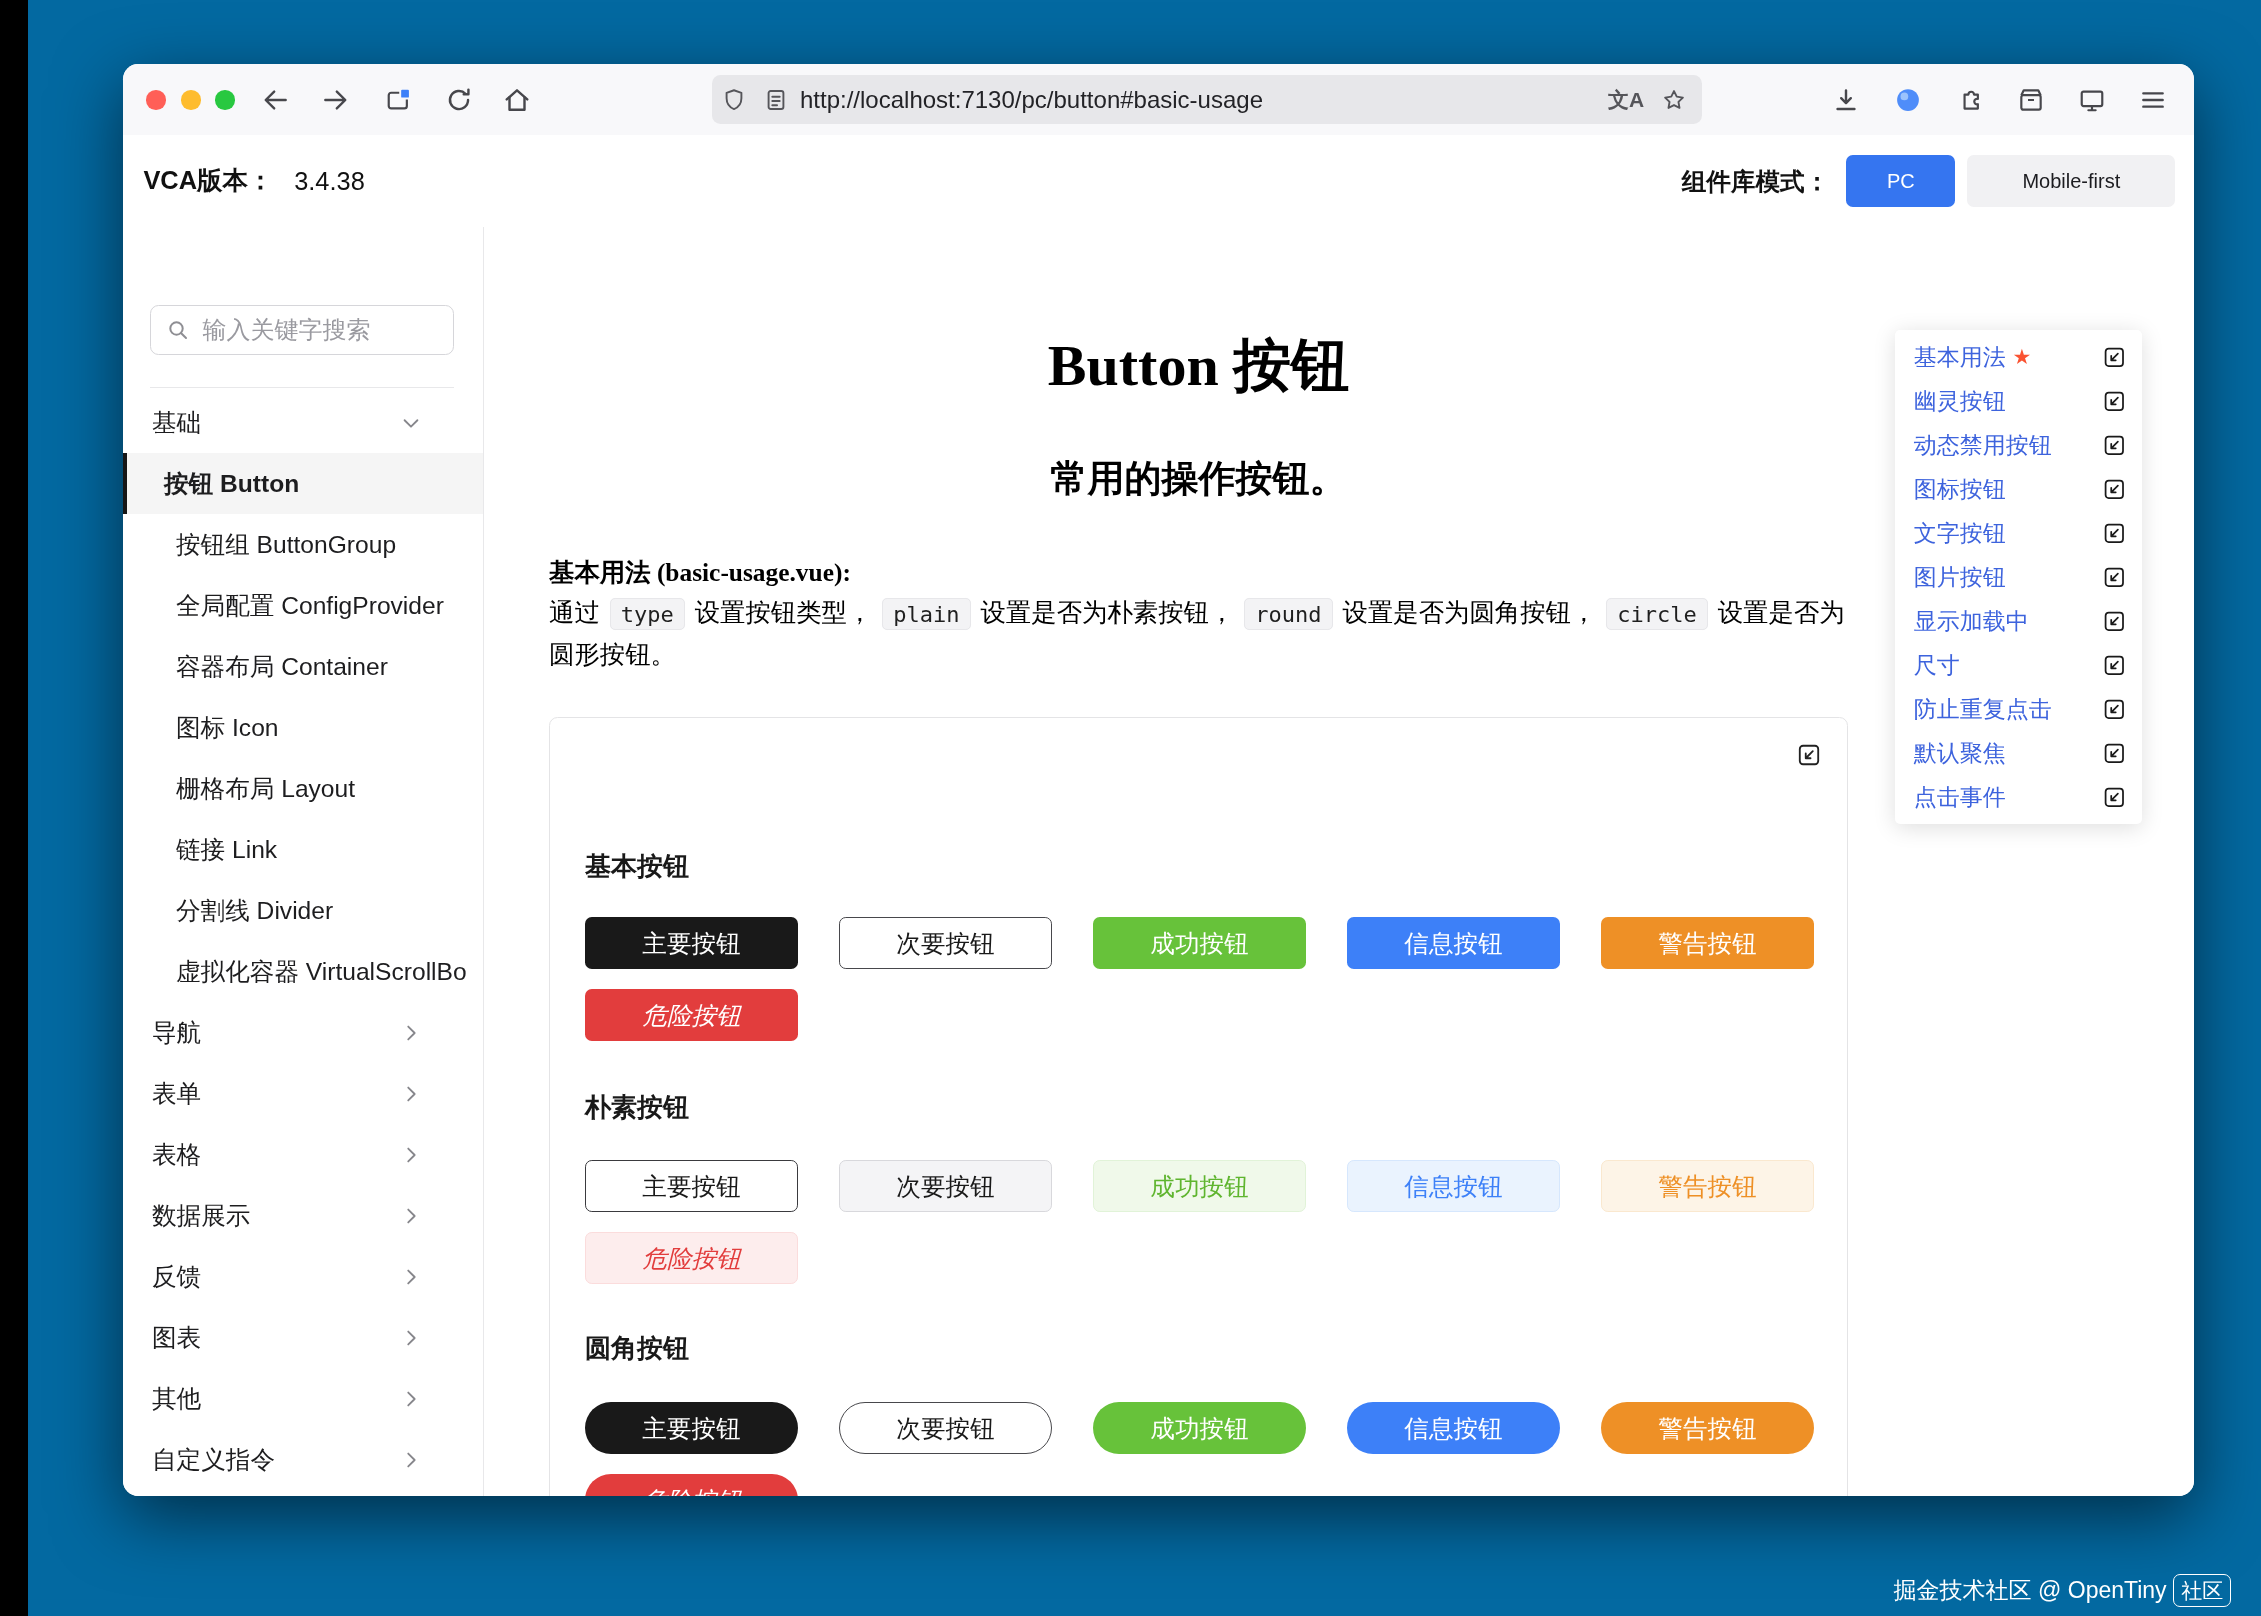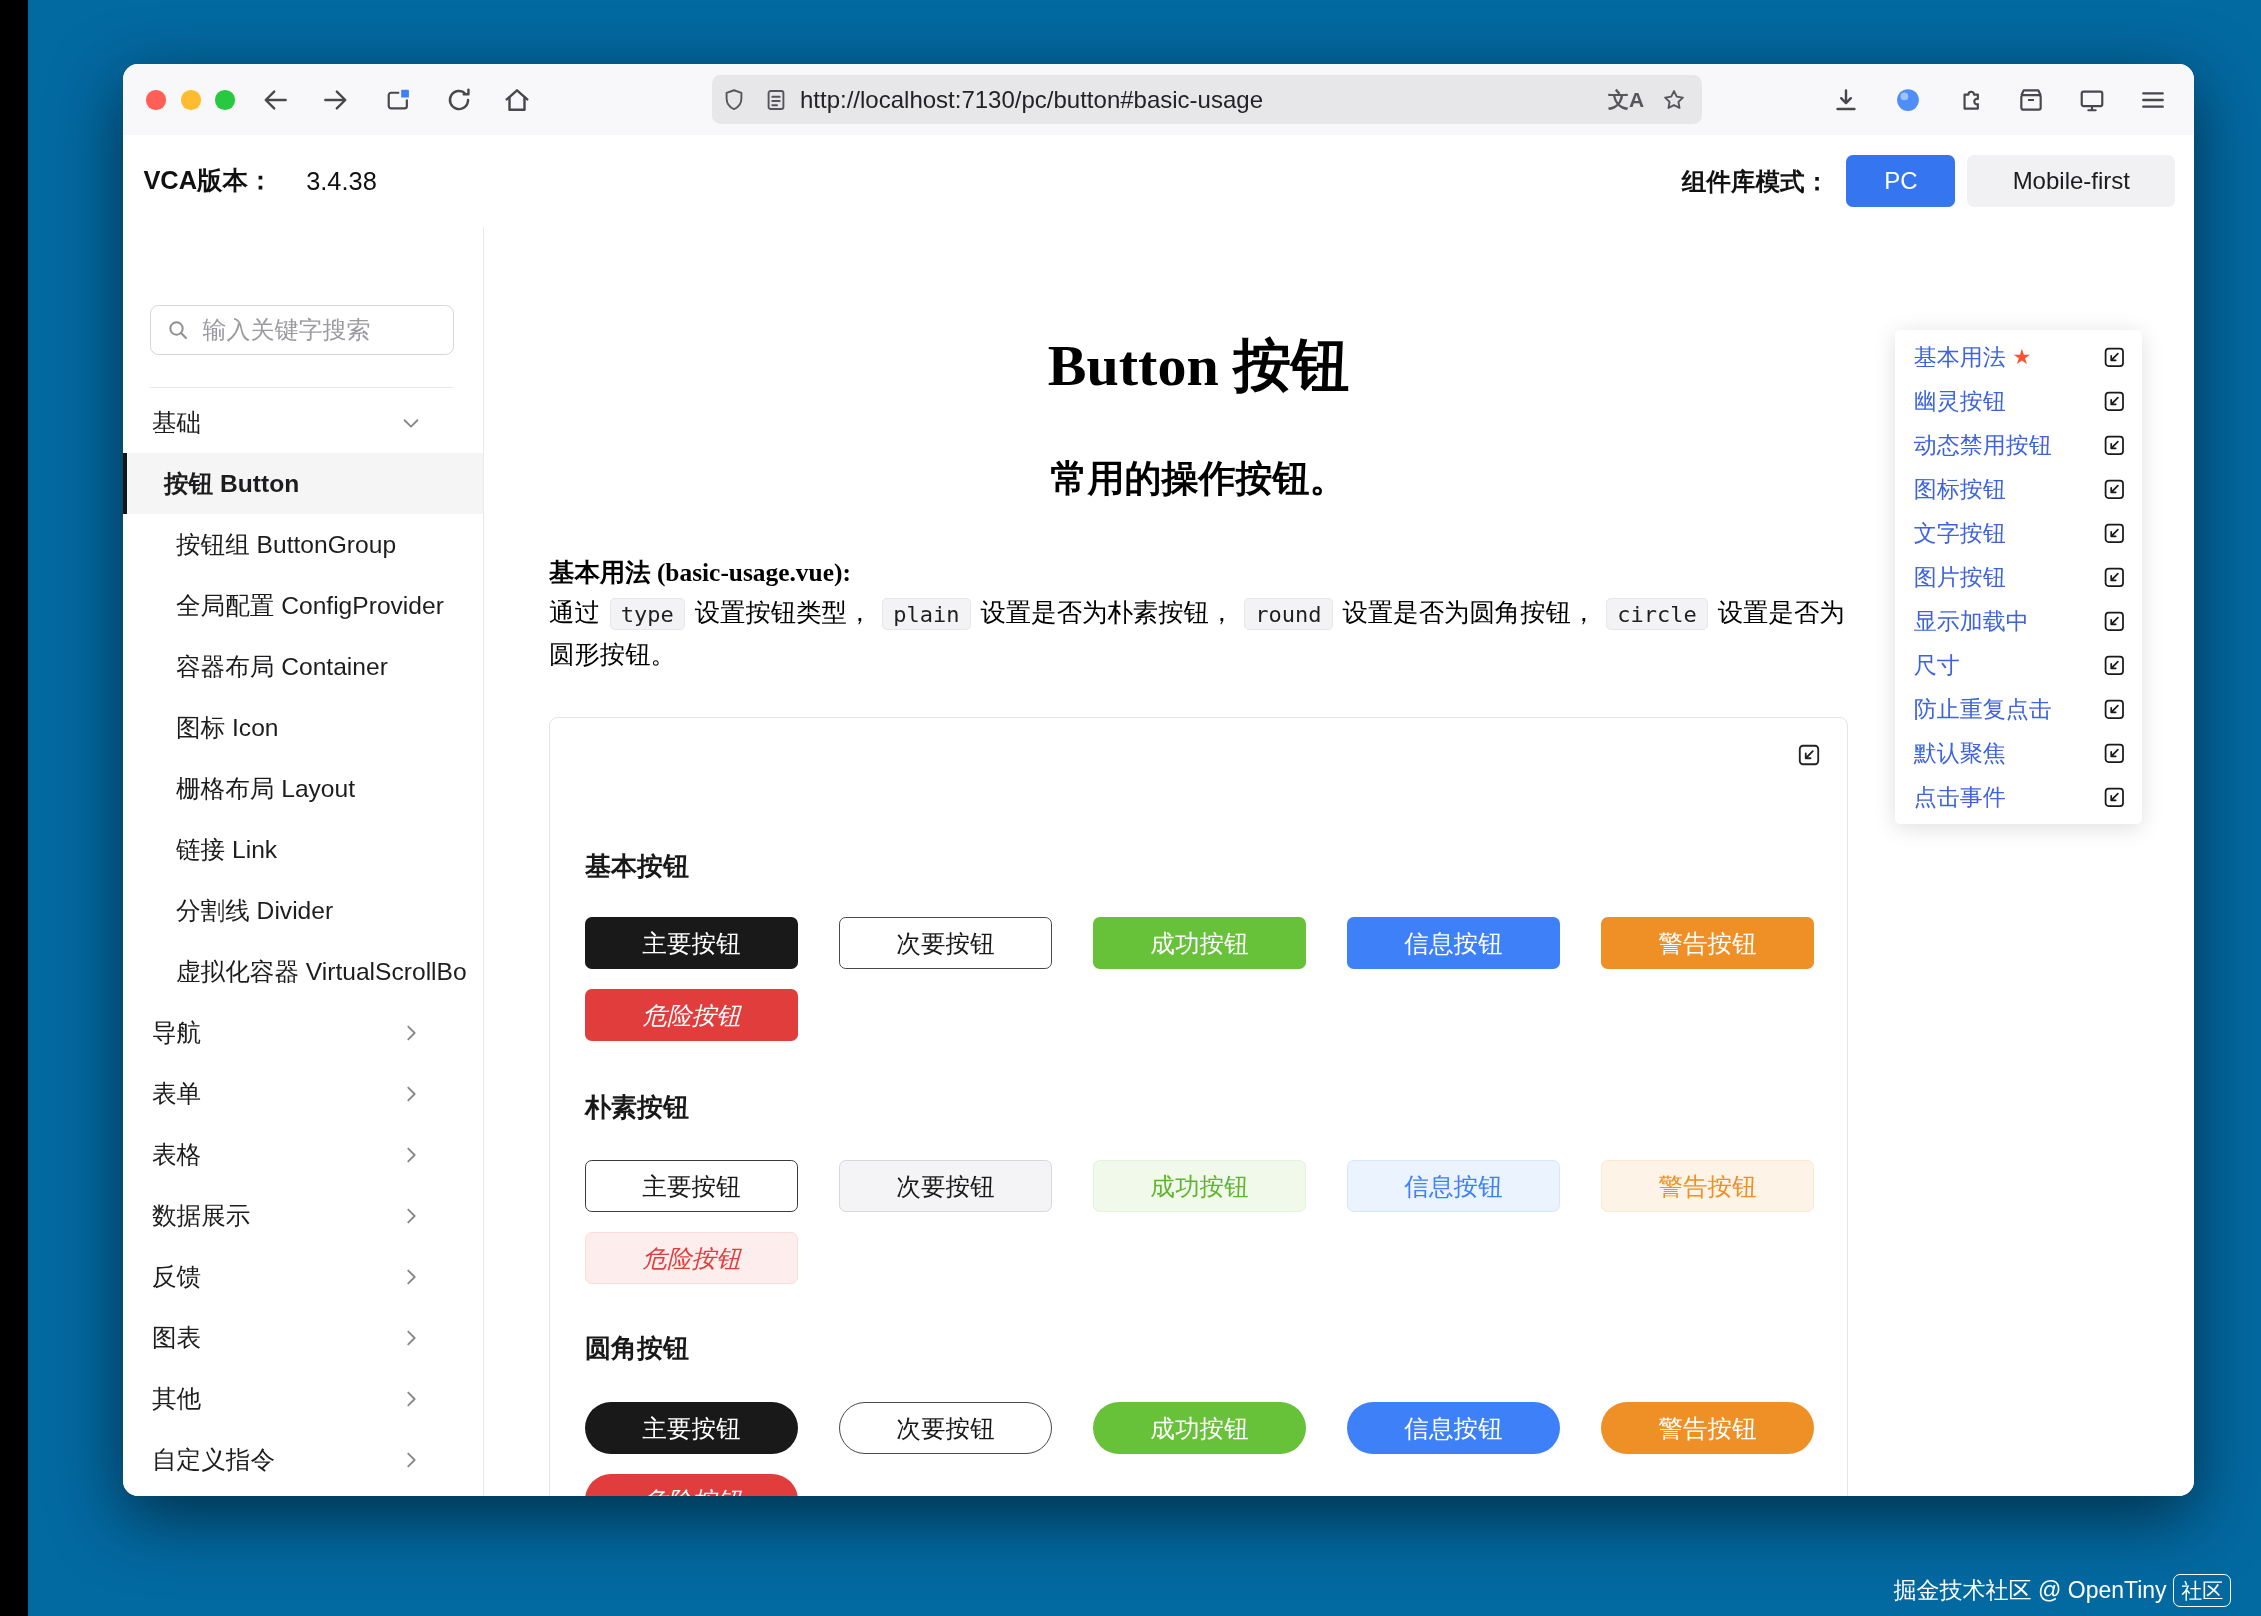--- a/index.html
+++ b/index.html
@@ -17,26 +17,26 @@
   .ic-back{left:153px}.ic-fwd{left:212px}.ic-view{left:276px}.ic-refresh{left:336px}.ic-home{left:394px}
   .ic-dl{left:1723px}.ic-acct{left:1785px}.ic-ext{left:1847px}.ic-lib{left:1908px}.ic-dev{left:1969px}.ic-menu{left:2030px}
   .urlbar{position:absolute;left:589px;top:11px;width:990px;height:49px;background:#e7e7ea;border-radius:8.5px;}
   .u-ic{position:absolute;top:24.6px;transform:translate(-50%,-50%);width:25.4px;height:25.4px;color:#55555a;}
   .u-ic svg{width:100%;height:100%;display:block;}
   .u-shield{left:22px}.u-page{left:64px}.u-trans{left:914px;width:auto;height:auto;font-size:21px;font-weight:700;}
   .u-star{left:962px}
   .url-text{position:absolute;left:88px;top:0;line-height:49px;font-size:24px;color:#232327;white-space:nowrap;}
   
   .header{position:absolute;top:71px;left:0;right:0;height:92px;background:#fff;border-bottom:0.8px solid #ececee;}
-  .version{position:absolute;left:20.4px;top:0;height:100%;display:flex;align-items:center;gap:33px;font-size:25.4px;color:#111;}
+  .version{position:absolute;left:20.4px;top:0;height:100%;display:flex;align-items:center;gap:21px;font-size:25.4px;color:#111;}
   .version .lab{font-weight:700;}
   .mode-group{position:absolute;right:18.7px;top:50%;transform:translateY(-50%);display:flex;align-items:center;gap:12px;}
   .mode-label{font-size:24.6px;font-weight:700;color:#111;margin-right:5.1px;}
   .seg-btn{display:flex;align-items:center;justify-content:center;height:52px;border-radius:6.8px;
-           font-size:24px;border:none;cursor:pointer;font-family:inherit;}
+           font-size:20px;border:none;cursor:pointer;font-family:inherit;}
   .seg-btn.pc{width:109px;background:#3575f0;color:#fff;}
   .seg-btn.mobile{width:208px;background:#f1f1f3;color:#1c1c20;}
   
   .wbody{position:absolute;top:163px;left:0;right:0;bottom:0;display:flex;}
   .sidebar{width:360px;flex:0 0 360px;border-right:0.8px solid #e8e8ea;position:relative;background:#fff;}
   .search{position:absolute;left:27px;top:78px;width:304px;height:50px;border:0.8px solid #d6d6da;border-radius:8.5px;
           display:flex;align-items:center;gap:10.2px;padding:0 0 0 15.3px;box-sizing:border-box;}
   .search svg{width:24px;height:24px;color:#8e8e93;flex:0 0 24px;}
   .search input{border:none;outline:none;background:transparent;font-size:24px;width:229px;color:#333;font-family:inherit;}
   .search input::placeholder{color:#9a9aa0;}

